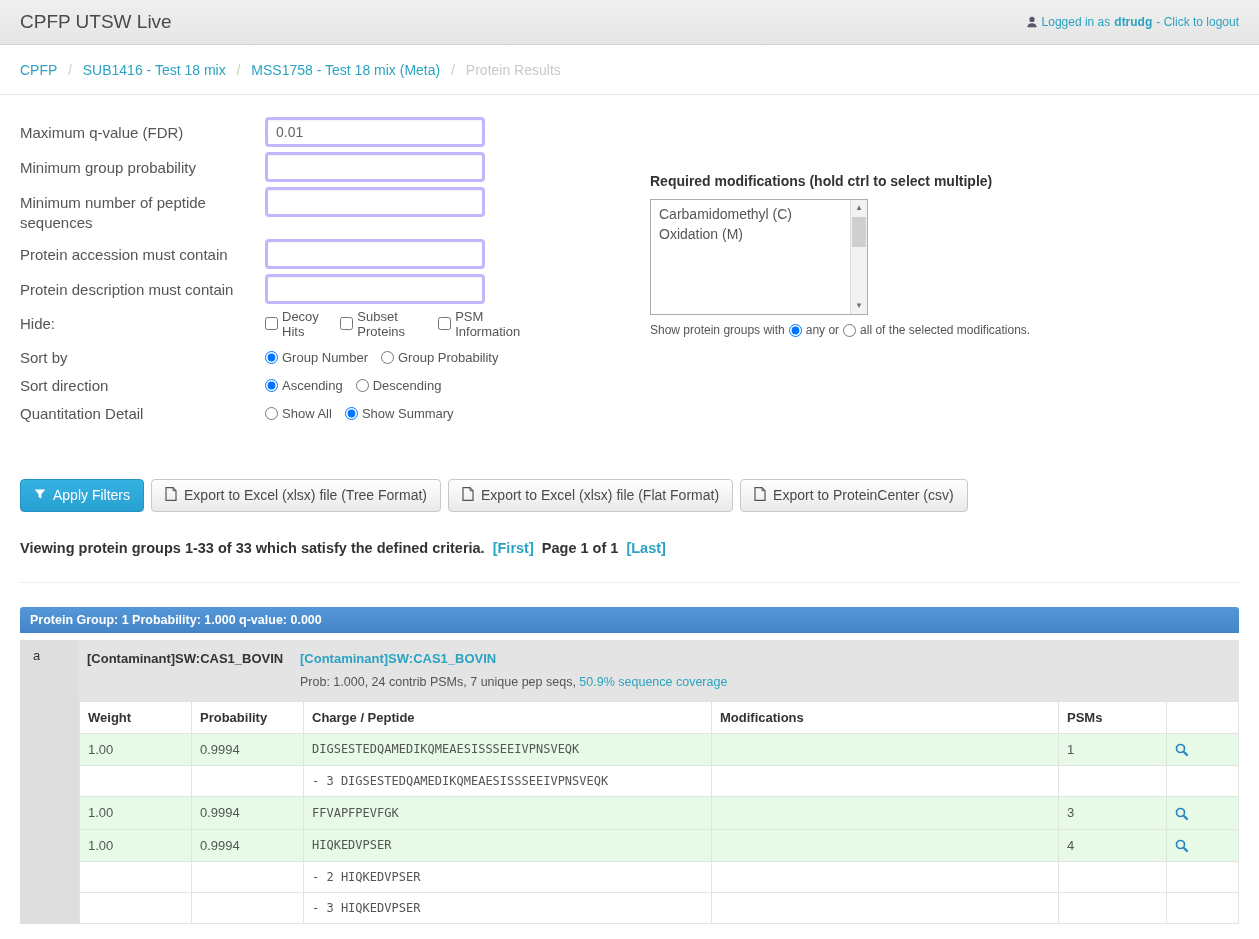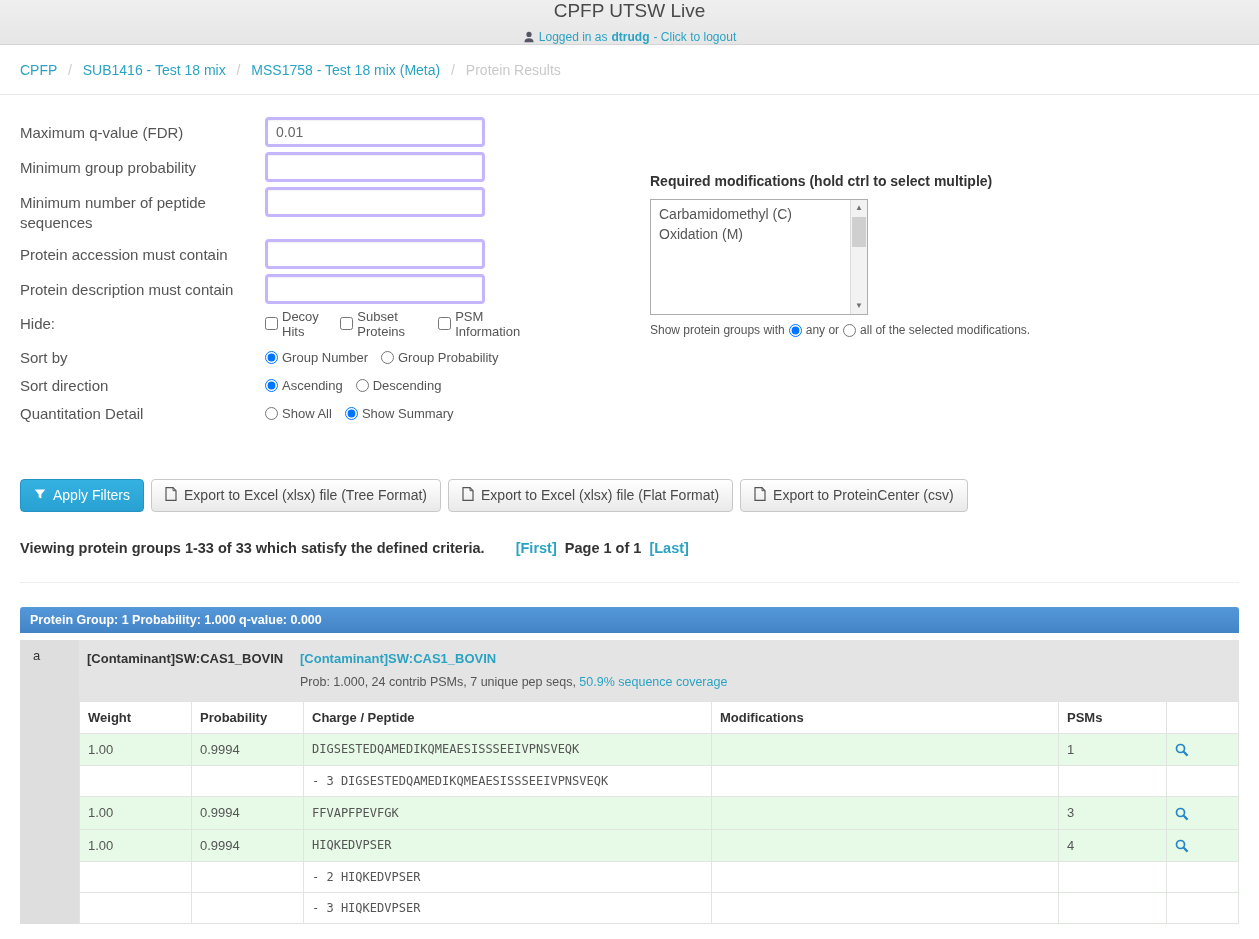--- a/index.html
+++ b/index.html
@@ -6,21 +6,21 @@
 html, body { margin:0; padding:0; }
 body {
   width:1259px; height:939px; overflow:hidden;
   font-family:"Liberation Sans", sans-serif;
   font-size:14px; color:#333; background:#fff;
 }
 a { cursor:pointer; }
 
 .navbar { height:45px; background:linear-gradient(#efefef,#e6e6e6);
   border-bottom:1px solid #d5d5d5; display:flex; align-items:center;
-  justify-content:space-between; padding:0 20px;flex-direction:column; }
+  justify-content:space-between; padding:0 20px; }
 .navbar-title { font-size:19px; color:#4a4a4a; }
 .navbar-user { font-size:12px; color:#2aa3c2; display:flex; align-items:center; gap:4px;justify-content:center; }
 .navbar-user b { font-weight:bold; }
 .navbar-user a { color:#2aa3c2; text-decoration:none; }
 .uicon { display:inline-flex; align-items:center; }
 
 .breadcrumb-bar { padding:17px 20px 16px 20px; border-bottom:1px solid #e7e7e7; font-size:14px; }
 .crumb-link { color:#2aa3c2; text-decoration:none; }
 .crumb-sep { color:#ccc; margin:0 7px; }
 .crumb-active { color:#c9c9c9; }
@@ -54,21 +54,21 @@
 .mods-note input { margin:0 1px; }
 
 .button-row { display:flex; gap:7px; margin-top:46px; }
 .btn { display:inline-flex; align-items:center; gap:7px; border-radius:4px; font-size:14px;
   padding:6px 13px; height:33px; cursor:pointer; font-family:"Liberation Sans",sans-serif; }
 .btn-apply { background:linear-gradient(#35b2e2,#28a0d2); border:1px solid #2492c2; color:#fff; }
 .btn-default { background:linear-gradient(#ffffff,#e9e9e9); border:1px solid #c8c8c8; color:#4a4a4a; }
 
 .status-line { margin-top:28px; font-weight:bold; font-size:14.5px; color:#333; }
 .status-line .pg-link { color:#2aa3c2; text-decoration:none; font-weight:bold; }
-.status-line .pg-first { margin-left:27px; }
+.status-line .pg-first { margin-left:4px; }
 .status-line .pg-mid { margin:0 4px; }
 hr.sep-rule { border:0; border-top:1px solid #eee; margin:26px 0 0 0; }
 
 .protein-panel { margin-top:24px; }
 .panel-header { background:linear-gradient(#5598da,#4384c6); color:#fff; font-weight:bold;
   font-size:12.5px; padding:6px 10px; border-radius:3px 3px 0 0; cursor:pointer; }
 .panel-gap { height:7px; }
 .panel-body { display:flex; align-items:stretch; }
 .letter-col { flex:0 0 59px; background:#dedede; padding:8px 0 0 13px; font-size:13px; color:#333; }
 .panel-main { flex:1; min-width:0; }

